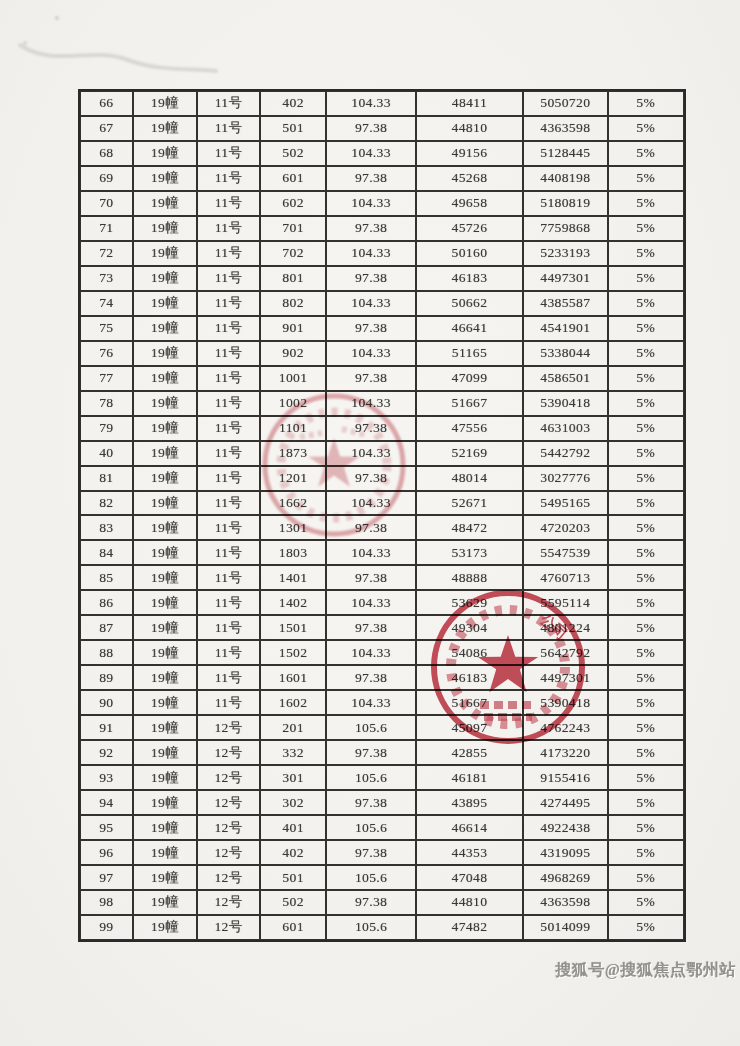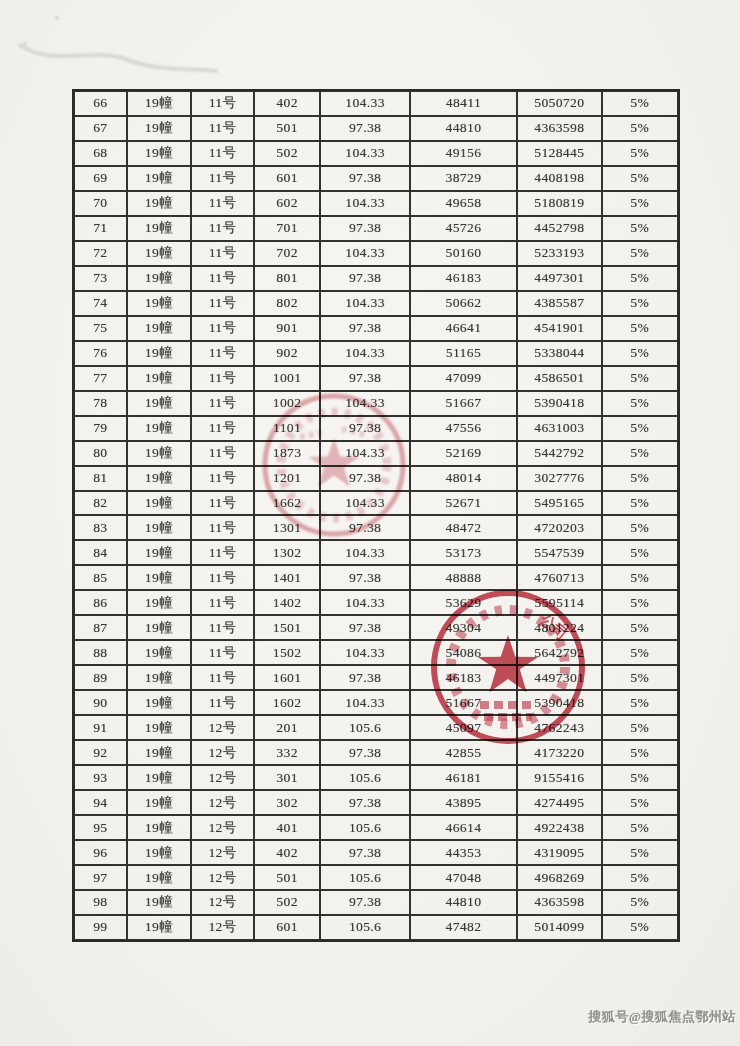--- a/index.html
+++ b/index.html
@@ -2,35 +2,35 @@
 <html><head>
 <meta charset="utf-8">
 <style>
   html,body{margin:0;padding:0;}
   body{width:740px;height:1046px;overflow:hidden;
        font-family:"Liberation Serif","DejaVu Serif",serif;}
   .page{position:relative;width:740px;height:1046px;
         background:radial-gradient(ellipse at 48% 42%, #f6f5f2 0%, #f2f1ed 62%, #edecE8 100%);
         background-color:#f2f1ed;}
   
-  .price-table{position:absolute;left:72px;top:89px;width:608px;height:853px;
+  .price-table{position:absolute;left:78px;top:89px;width:608px;height:853px;
         display:flex;flex-direction:column;border:2px solid #2a2a28;
         box-sizing:border-box;filter:blur(0.22px);}
   .trow{flex:1;display:grid;
         grid-template-columns:53fr 65fr 63fr 67fr 90fr 108fr 85fr 77fr;}
   .tcell{border:1px solid #33322f;display:flex;align-items:center;justify-content:center;
         font-size:13.5px;color:#3a3936;letter-spacing:0.4px;
         text-shadow:0.3px 0.3px 0.7px rgba(45,44,40,0.45);
         overflow:hidden;white-space:nowrap;}
   
   .stamp{position:absolute;width:180px;height:180px;mix-blend-mode:multiply;pointer-events:none;}
   .stamp-1{left:244px;top:375px;opacity:0.50;filter:blur(0.8px);}
   .stamp-2{left:418px;top:577px;opacity:0.85;filter:blur(0.6px);}
   
-  .watermark{position:absolute;top:1008px;right:4px;font-size:13px;font-weight:bold;
+  .watermark{position:absolute;top:960px;right:4px;font-size:16px;font-weight:bold;
         color:#93918c;letter-spacing:0.5px;white-space:nowrap;
         text-shadow:1px 1px 0 rgba(255,255,255,0.95), -0.5px -0.5px 1px rgba(90,88,84,0.35);}
   
   .crease{position:absolute;left:0;top:0;filter:blur(1.1px);opacity:0.85;}
 </style>
 </head>
 <body>
 
 <div class="page">
 
@@ -70,42 +70,42 @@
         <div class="tcell">49156</div>
         <div class="tcell">5128445</div>
         <div class="tcell">5%</div>
       </div>
       <div class="trow">
         <div class="tcell">69</div>
         <div class="tcell">19幢</div>
         <div class="tcell">11号</div>
         <div class="tcell">601</div>
         <div class="tcell">97.38</div>
-        <div class="tcell">38729</div>
+        <div class="tcell">45268</div>
         <div class="tcell">4408198</div>
         <div class="tcell">5%</div>
       </div>
       <div class="trow">
         <div class="tcell">70</div>
         <div class="tcell">19幢</div>
         <div class="tcell">11号</div>
         <div class="tcell">602</div>
         <div class="tcell">104.33</div>
         <div class="tcell">49658</div>
         <div class="tcell">5180819</div>
         <div class="tcell">5%</div>
       </div>
       <div class="trow">
         <div class="tcell">71</div>
         <div class="tcell">19幢</div>
         <div class="tcell">11号</div>
         <div class="tcell">701</div>
         <div class="tcell">97.38</div>
         <div class="tcell">45726</div>
-        <div class="tcell">4452798</div>
+        <div class="tcell">7759868</div>
         <div class="tcell">5%</div>
       </div>
       <div class="trow">
         <div class="tcell">72</div>
         <div class="tcell">19幢</div>
         <div class="tcell">11号</div>
         <div class="tcell">702</div>
         <div class="tcell">104.33</div>
         <div class="tcell">50160</div>
         <div class="tcell">5233193</div>
@@ -175,21 +175,21 @@
         <div class="tcell">79</div>
         <div class="tcell">19幢</div>
         <div class="tcell">11号</div>
         <div class="tcell">1101</div>
         <div class="tcell">97.38</div>
         <div class="tcell">47556</div>
         <div class="tcell">4631003</div>
         <div class="tcell">5%</div>
       </div>
       <div class="trow">
-        <div class="tcell">80</div>
+        <div class="tcell">40</div>
         <div class="tcell">19幢</div>
         <div class="tcell">11号</div>
         <div class="tcell">1873</div>
         <div class="tcell">104.33</div>
         <div class="tcell">52169</div>
         <div class="tcell">5442792</div>
         <div class="tcell">5%</div>
       </div>
       <div class="trow">
         <div class="tcell">81</div>
@@ -218,21 +218,21 @@
         <div class="tcell">1301</div>
         <div class="tcell">97.38</div>
         <div class="tcell">48472</div>
         <div class="tcell">4720203</div>
         <div class="tcell">5%</div>
       </div>
       <div class="trow">
         <div class="tcell">84</div>
         <div class="tcell">19幢</div>
         <div class="tcell">11号</div>
-        <div class="tcell">1302</div>
+        <div class="tcell">1803</div>
         <div class="tcell">104.33</div>
         <div class="tcell">53173</div>
         <div class="tcell">5547539</div>
         <div class="tcell">5%</div>
       </div>
       <div class="trow">
         <div class="tcell">85</div>
         <div class="tcell">19幢</div>
         <div class="tcell">11号</div>
         <div class="tcell">1401</div>

